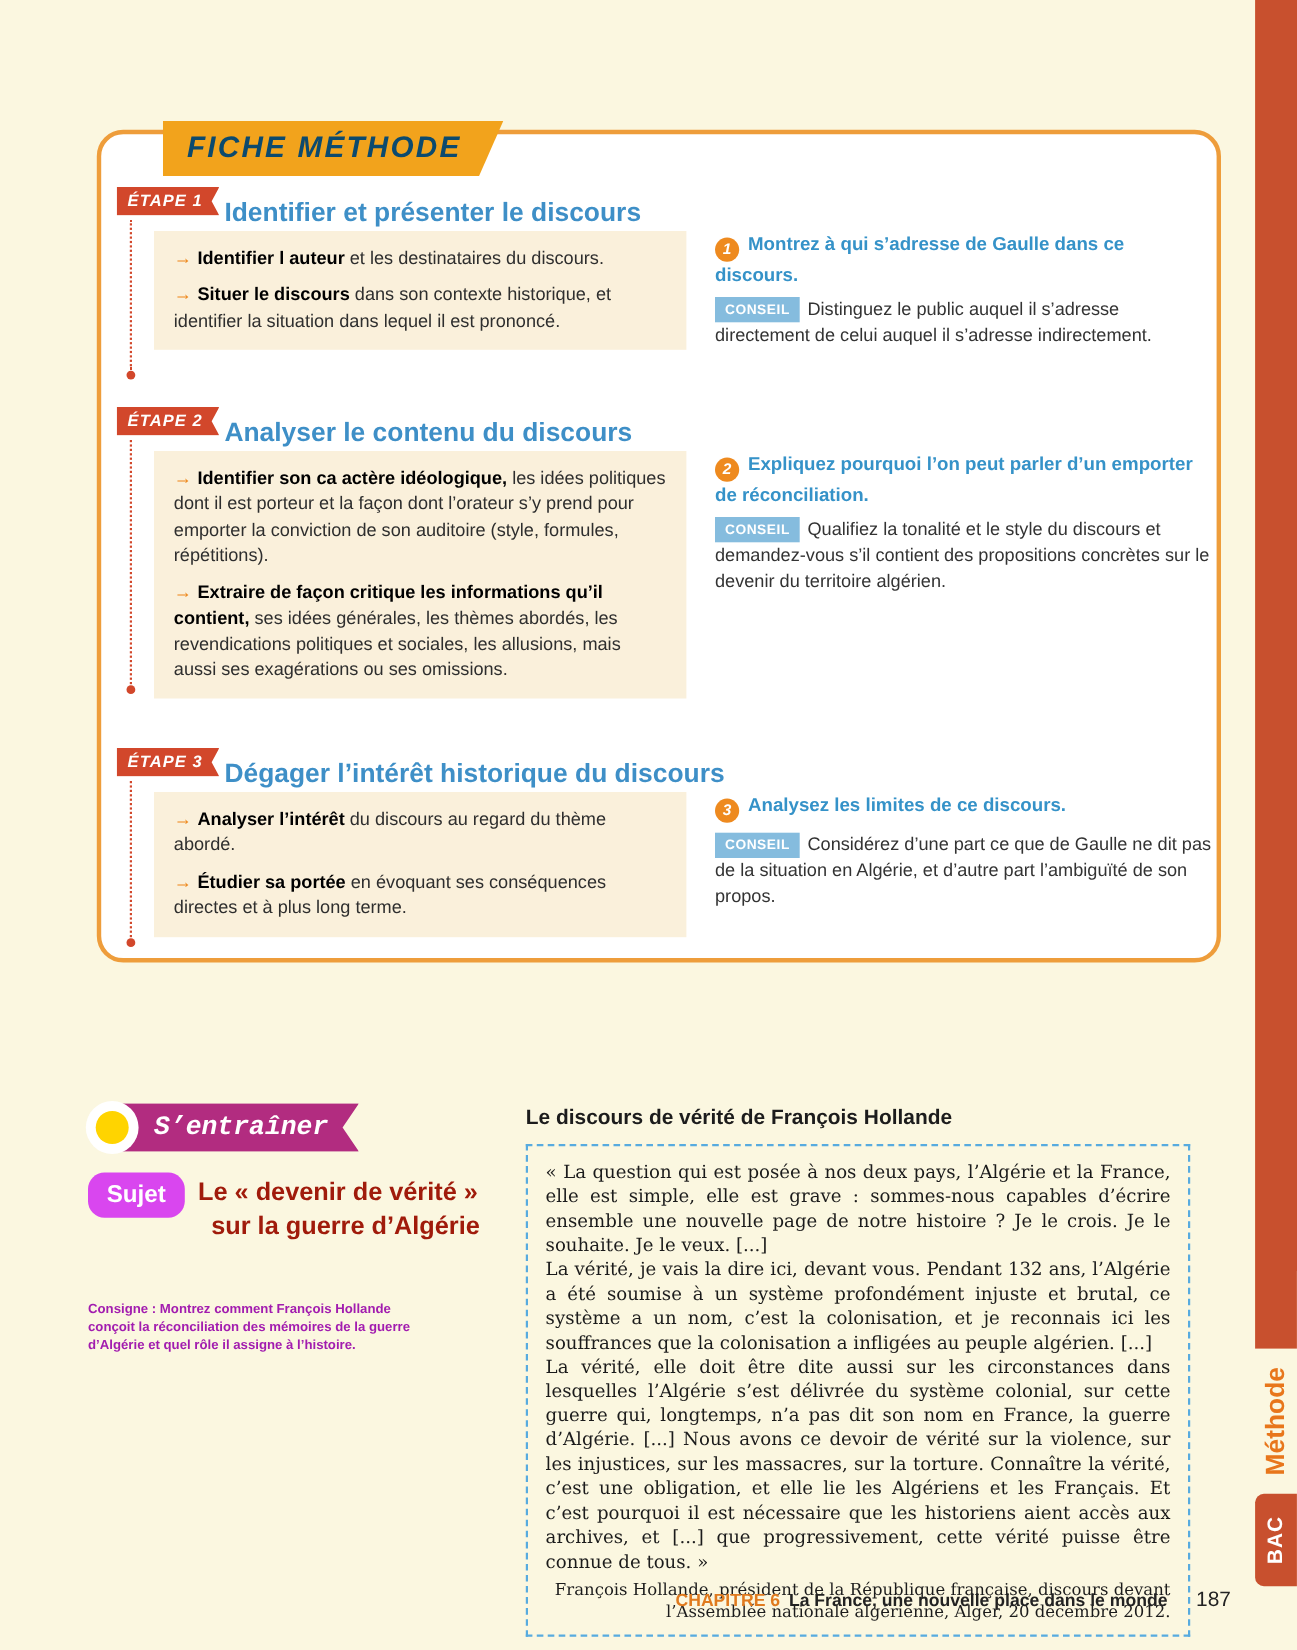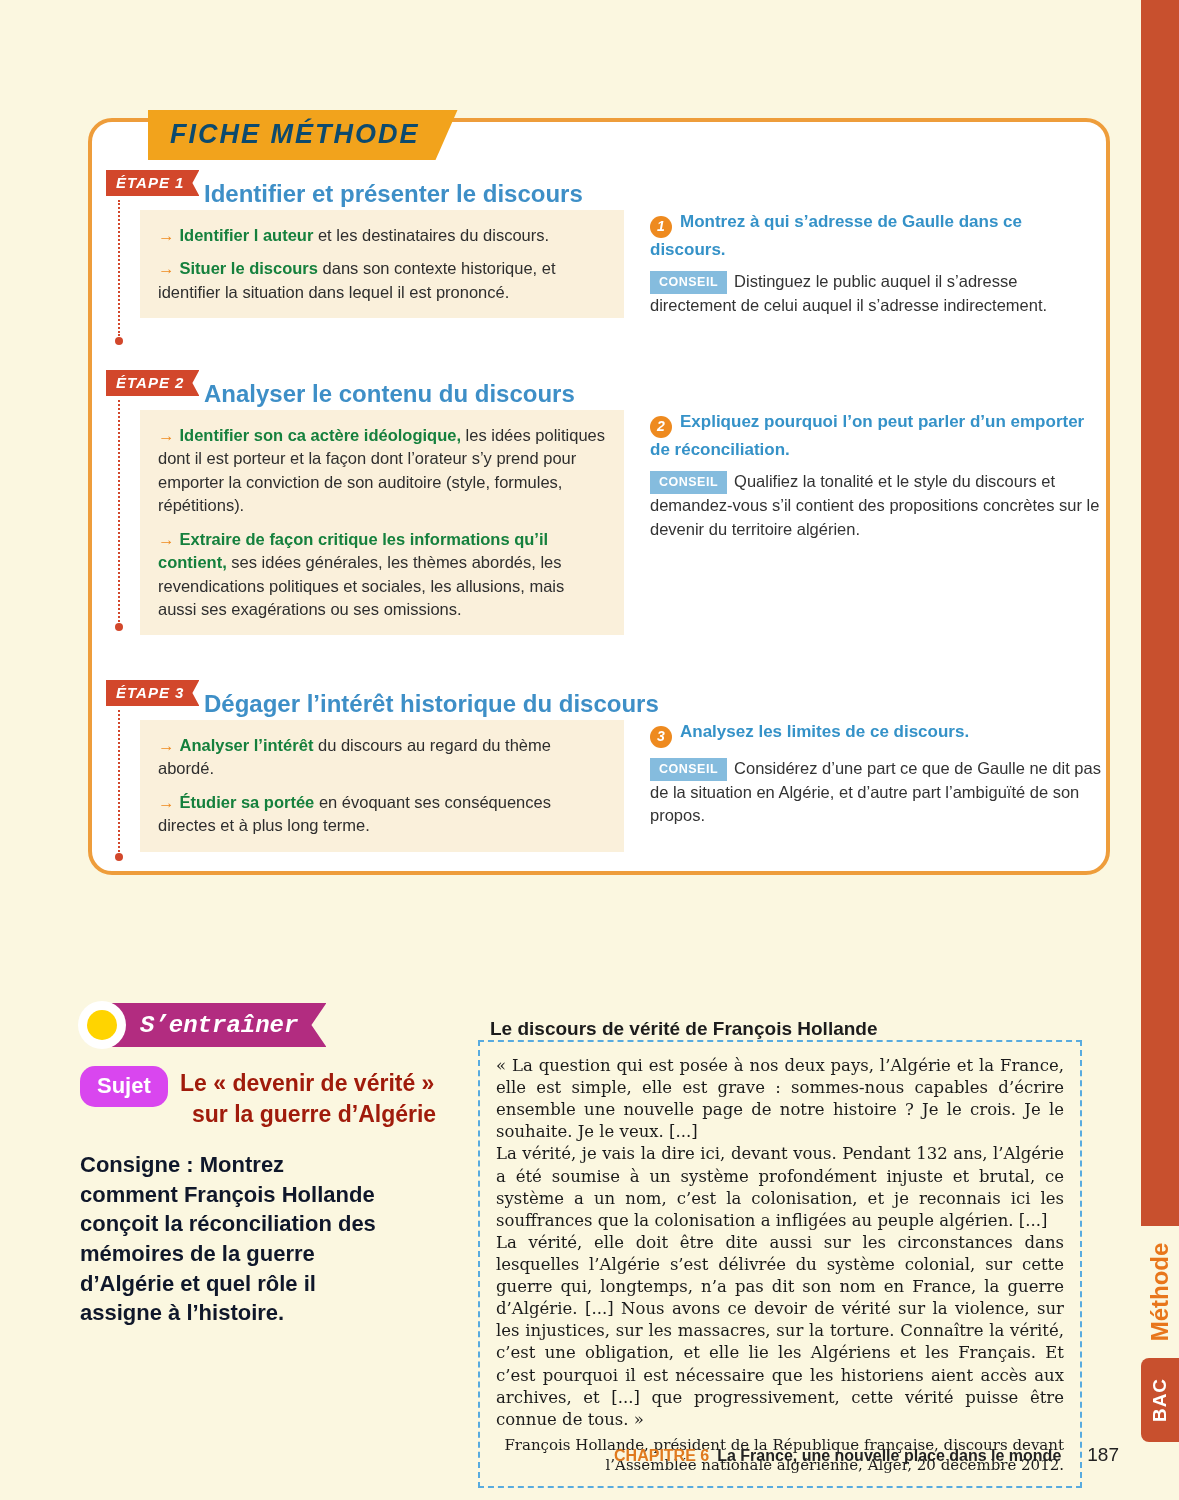--- a/index.html
+++ b/index.html
@@ -50,21 +50,21 @@
     content:'';position:absolute;left:-5px;bottom:-9px;
     width:8px;height:8px;border-radius:50%;background:#D2472B;
   }
 
   .step-box{
     position:absolute;left:48px;top:42px;width:484px;
     background:#FAF0DB;padding:14px 18px;box-sizing:border-box;
   }
   .point{margin:0 0 10px;font-size:16.5px;line-height:1.42;color:#2e2e2e;}
   .point:last-child{margin-bottom:0;}
-  .point b{color:#15803d;text-align:right;}
+  .point b{color:#000000;text-align:right;}
   .arrow{color:#EE8A1F;font-weight:bold;margin-right:5px;}
 
   .step-right{position:absolute;left:558px;top:42px;width:452px;}
   .question{margin:0 0 9px;color:#3592C8;font-weight:bold;font-size:17px;line-height:1.38;}
   .qnum{
     display:inline-flex;justify-content:center;align-items:center;
     width:22px;height:22px;border-radius:50%;
     background:#EE8A1F;color:#fff;font-size:14px;font-style:italic;
     margin-right:8px;vertical-align:-4px;
   }
@@ -96,28 +96,28 @@
     position:absolute;left:80px;top:1066px;
     background:#d946ef;color:#fff;font-weight:bold;font-size:22px;
     padding:7px 17px 8px;border-radius:15px;
   }
   .sujet-title{
     position:absolute;left:180px;top:1068px;margin:0;
     color:#A01B0B;font-weight:bold;font-size:23px;line-height:1.35;
   }
   .sujet-title .l2{padding-left:12px;}
   .consigne{
-    position:absolute;left:80px;top:1150px;width:302px;
-    color:#0f172a;font-size:22px;font-weight:600;line-height:1.35;
+    position:absolute;left:80px;top:1182px;width:302px;
+    color:#a21caf;font-size:12px;font-weight:600;line-height:1.35;
   }
   .consigne b{font-weight:800;}
 
   
   .doc-title{
-    position:absolute;left:478px;top:1006px;margin:12px;
+    position:absolute;left:478px;top:1006px;margin:0;
     font-size:19px;font-weight:bold;color:#1c1c1c;
   }
   .quote-box{
     position:absolute;left:478px;top:1040px;width:604px;box-sizing:border-box;
     border:2px dashed #57ABDF;padding:13px 16px 11px;
     font-family:"DejaVu Serif","Liberation Serif",serif;color:#1b1b1b;
   }
   .quote-box p{margin:0;font-size:16.5px;line-height:1.34;text-align:justify;}
   .attribution{
     margin-top:5px !important;text-align:right !important;

